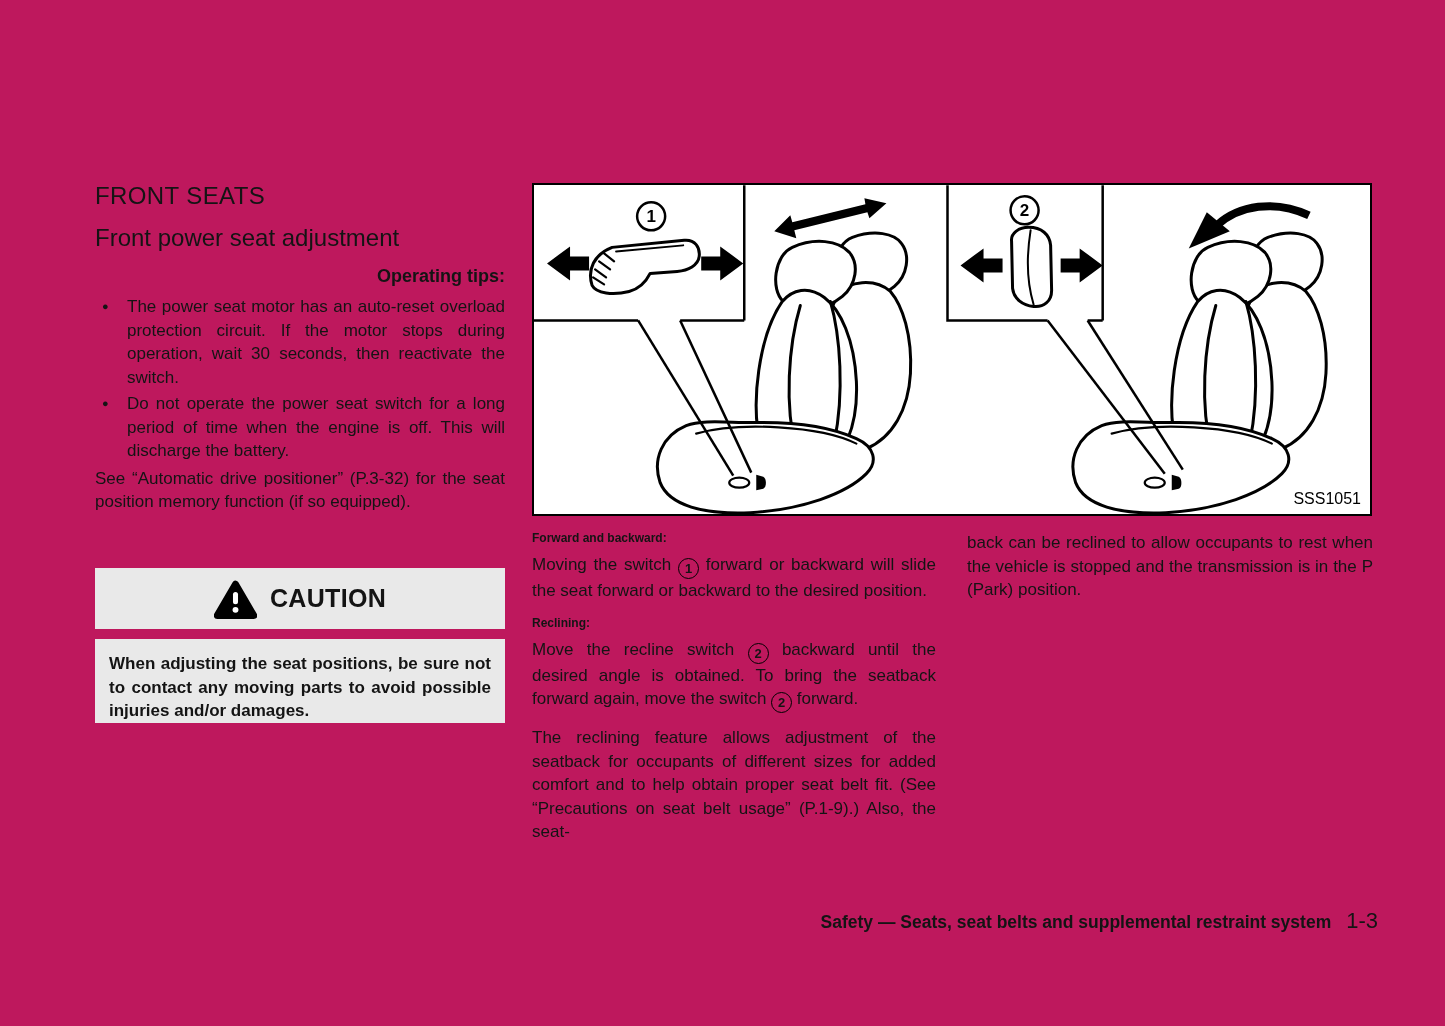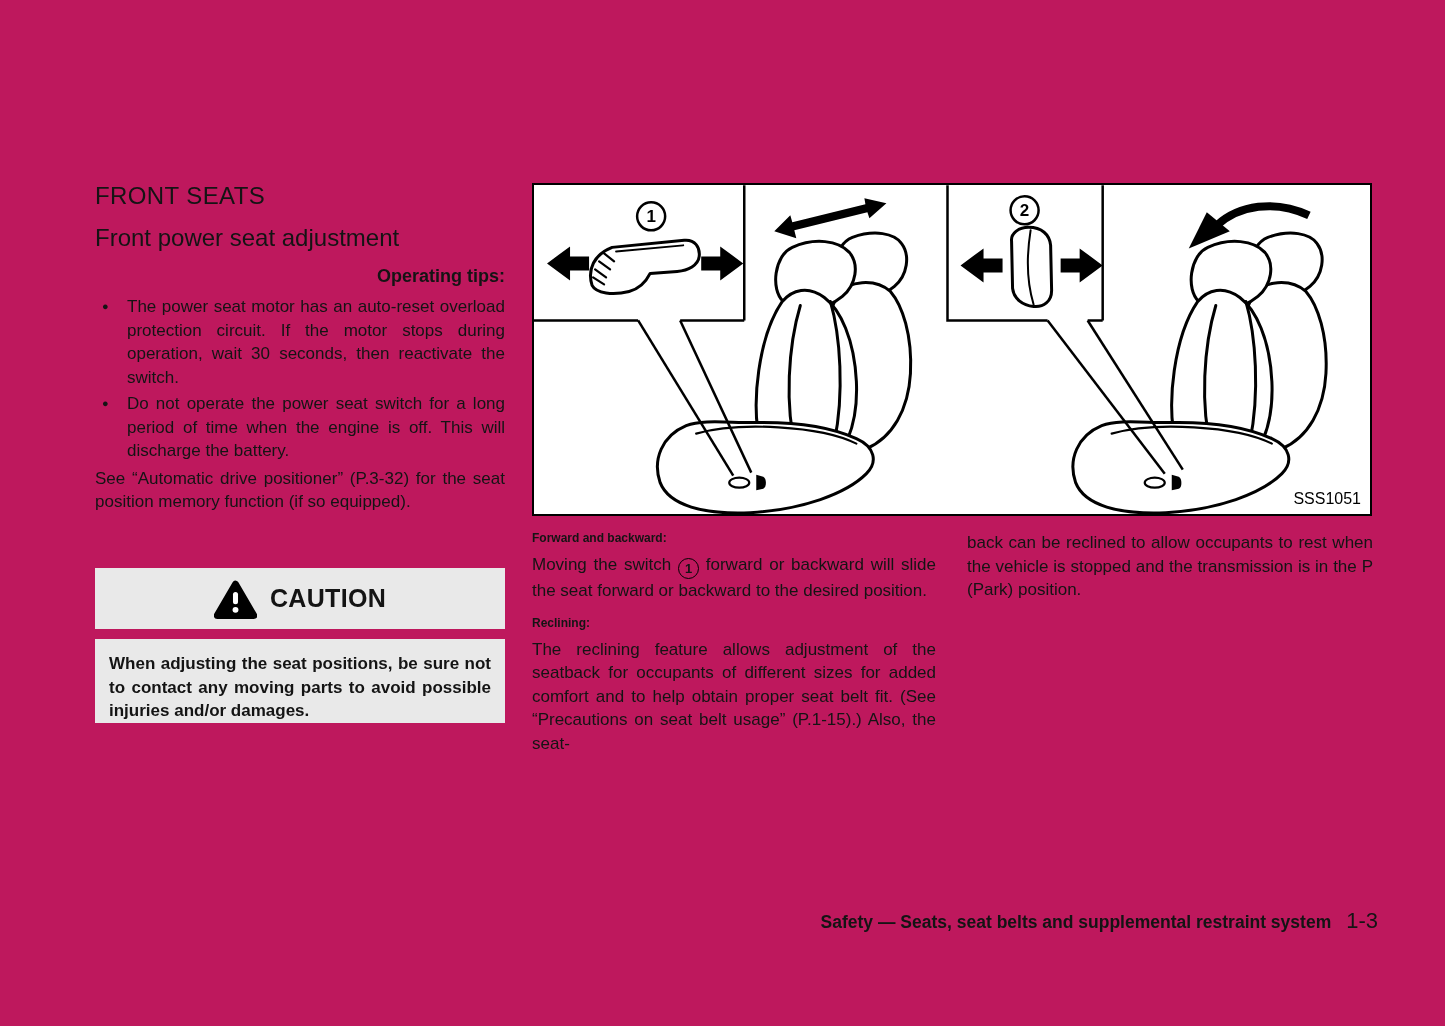--- a/index.html
+++ b/index.html
@@ -174,22 +174,23 @@
 
       <text x="826" y="318" text-anchor="end" font-size="16" fill="#000">SSS1051</text>
     </svg>
   </div>
 
   <div class="mid-col">
     <p class="col-heading">Forward and backward:</p>
     <p class="body para"><span>Moving the switch </span><span class="circ">1</span><span> forward or backward will slide the seat forward or backward to the desired position.</span></p>
 
     <p class="col-heading">Reclining:</p>
-
-    <p class="body para">The reclining feature allows adjustment of the seatback for occupants of different sizes for added comfort and to help obtain proper seat belt fit. (See “Precautions on seat belt usage” (P.1-15).) Also, the seat-</p>
+    <p class="body para"><span>Move the recline switch </span><span class="circ">2</span><span> backward until the desired angle is obtained. To bring the seatback forward again, move the switch </span> <span class="circ">2</span><span> forward.</span></p>
+
+    <p class="body para">The reclining feature allows adjustment of the seatback for occupants of different sizes for added comfort and to help obtain proper seat belt fit. (See “Precautions on seat belt usage” (P.1-9).) Also, the seat-</p>
   </div>
 
   <div class="right-col">
     <p class="body">back can be reclined to allow occupants to rest when the vehicle is stopped and the transmission is in the P (Park) position.</p>
   </div>
 
   <div class="footer">
     <span class="footer-section">Safety — Seats, seat belts and supplemental restraint system</span>
     <span class="footer-page">1-3</span>
   </div>

